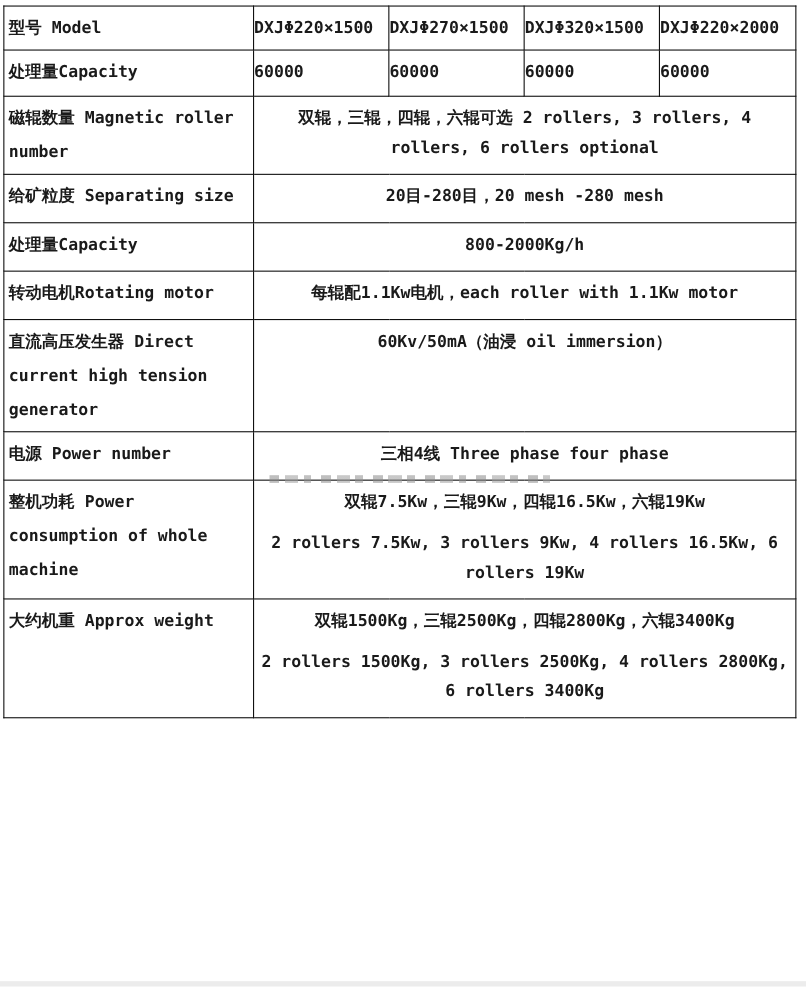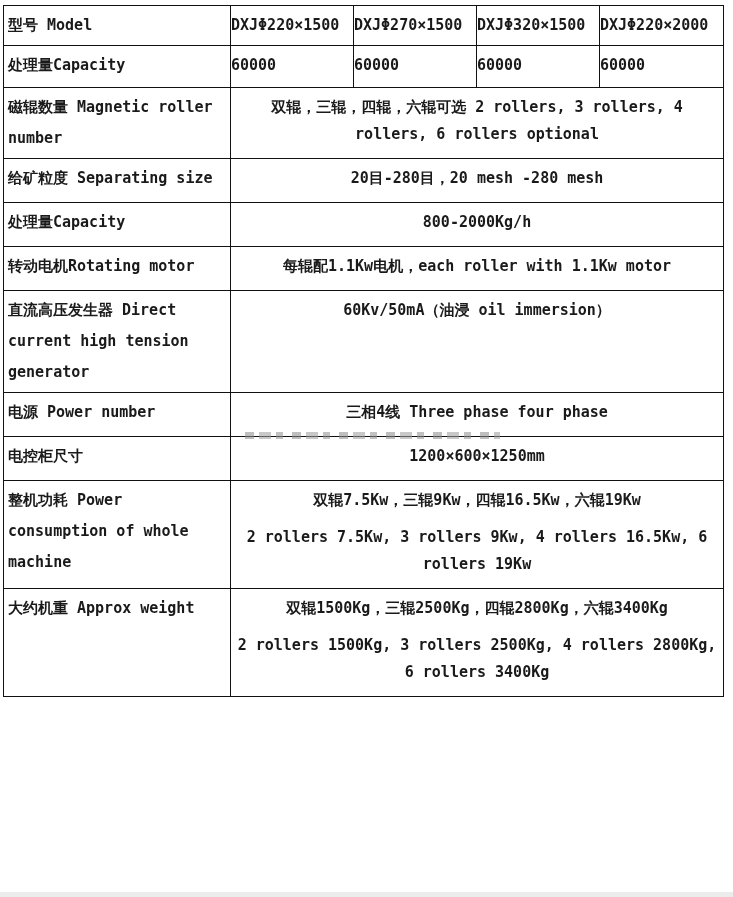--- a/index.html
+++ b/index.html
@@ -137,26 +137,20 @@
           <td colspan="4" class="value">
             <p>60Kv/50mA（油浸 oil immersion）</p>
           </td>
         </tr>
         <tr style="height: 39px;">
           <td class="label">电源 Power number</td>
           <td colspan="4" class="value">
             <p>三相4线 Three phase four phase</p>
           </td>
         </tr>
-        <tr style="height: 39px;">
-          <td class="label">电控柜尺寸</td>
-          <td colspan="4" class="value">
-            <p>1200×600×1250mm</p>
-          </td>
-        </tr>
         <tr style="height: 104px;">
           <td class="label">整机功耗 Power consumption of whole machine</td>
           <td colspan="4" class="value">
             <p>双辊7.5Kw，三辊9Kw，四辊16.5Kw，六辊19Kw</p>
             <p>2 rollers 7.5Kw, 3 rollers 9Kw, 4 rollers 16.5Kw, 6 rollers 19Kw</p>
           </td>
         </tr>
         <tr style="height: 108px;">
           <td class="label">大约机重 Approx weight</td>
           <td colspan="4" class="value">

